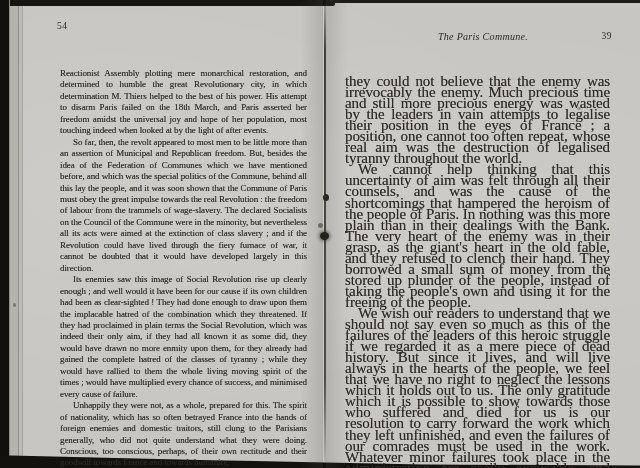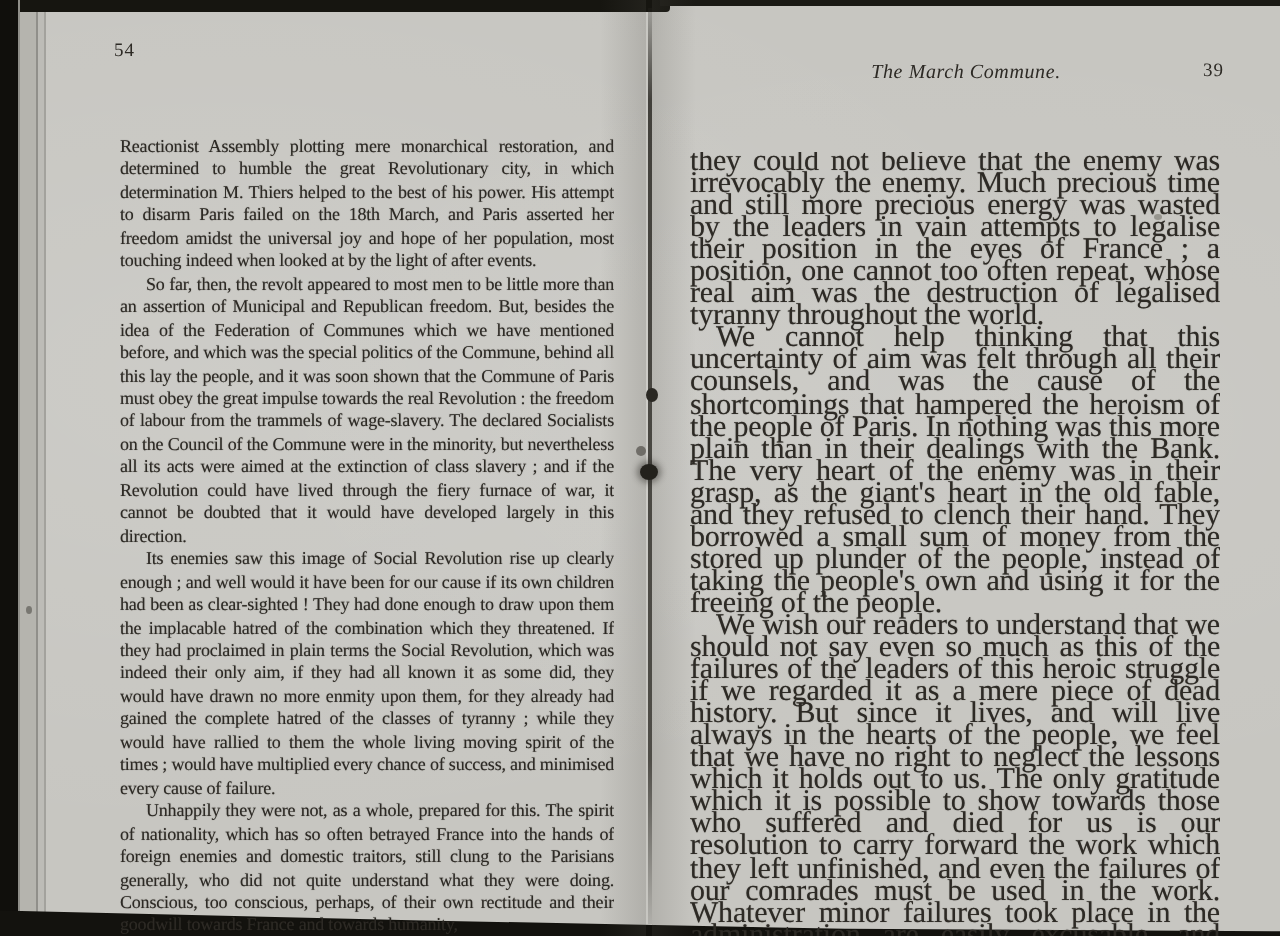--- a/index.html
+++ b/index.html
@@ -81,21 +81,21 @@
     <span class="folio folio-left">54</span>
     <div class="text-block text-left">
         <p><span>Reactionist Assembly plotting mere monarchical restoration, and determined to humble the great Revolutionary city, in which determination M. Thiers helped to the best of his power.  His attempt to disarm Paris failed on the 18th March, and Paris asserted her freedom amidst the universal joy and hope of her population, most touching indeed when looked at by the light of after events.</span></p>
         <p class="indent"><span>So far, then, the revolt appeared to most men to be little more than an assertion of Municipal and Republican freedom.  But, besides the idea of the Federation of Communes which we have mentioned before, and which was the special </span><span class="it">politics</span><span> of the Commune, behind all this lay the people, and it was soon shown that the Commune of Paris must obey the great impulse towards the real Revolution&nbsp;: the freedom of labour from the trammels of wage-slavery.  The declared Socialists on the Council of the Commune were in the minority, but nevertheless all its acts were aimed at the extinction of class slavery&nbsp;; and if the Revolution could have lived through the fiery furnace of war, it cannot be doubted that it would have developed largely in this direction.</span></p>
         <p class="indent"><span>Its enemies saw this image of Social Revolution rise up clearly enough&nbsp;; and well would it have been for our cause if its own children had been as clear-sighted&nbsp;!  They had done enough to draw upon them the implacable hatred of the combination which they threatened.  If they had proclaimed in plain terms the Social Revolution, which was indeed their only aim, if they had all known it as some did, they would have drawn no more enmity upon them, for they already had gained the complete hatred of the classes of tyranny&nbsp;; while they would have rallied to them the whole living moving spirit of the times&nbsp;; would have multiplied every chance of success, and minimised every cause of failure.</span></p>
         <p class="indent"><span>Unhappily they were not, as a whole, prepared for this.  The spirit of nationality, which has so often betrayed France into the hands of foreign enemies and domestic traitors, still clung to the Parisians generally, who did not quite understand what they were doing.  Conscious, too conscious, perhaps, of their own rectitude and their goodwill towards France and towards humanity,</span></p>
       </div>
   </div>
 
   <div class="page page-right">
-    <div class="running running-right">The March Commune.</div>
+    <div class="running running-right">The Paris Commune.</div>
     <span class="folio folio-right">39</span>
     <div class="text-block text-right">
         <p><span>they could not believe that the enemy was irrevocably the enemy. Much precious time and still more precious energy was wasted by the leaders in vain attempts to legalise their position in the eyes of France&nbsp;; a position, one cannot too often repeat, whose real aim was the destruction of legalised tyranny throughout the world.</span></p>
         <p class="indent"><span>We cannot help thinking that this uncertainty of aim was felt through all their counsels, and was the cause of the shortcomings that hampered the heroism of the people of Paris.  In nothing was this more plain than in their dealings with the Bank.  The very heart of the enemy was in their grasp, as the giant's heart in the old fable, and they refused to clench their hand.  They borrowed a small sum of money from the stored up plunder of the people, instead of taking the people's own and using it for the freeing of the people.</span></p>
         <p class="indent"><span>We wish our readers to understand that we should not say even so much as this of the failures of the leaders of this heroic struggle if we regarded it as a mere piece of dead history.  But since it lives, and will live always in the hearts of the people, we feel that we have no right to neglect the lessons which it holds out to us.  The only gratitude which it is possible to show towards those who suffered and died for us is our resolution to carry forward the work which they left unfinished, and even the failures of our comrades must be used in the work.  Whatever minor failures took place in the administration are easily excusable, and would have done little harm probably if the Commune leaders had remembered that they were not the administrators of a regenerated society, but rather the leaders in an implacable war waged for that regeneration.  It must be noted that the event came upon everybody suddenly&nbsp;; that the Versaillese officials had fled from the offices everywhere, taking with them nearly all the machinery of them&nbsp;; so that never was Revolutionary administration carried on under such difficulties.</span></p>
       </div>
   </div>
 
 </div>
 

